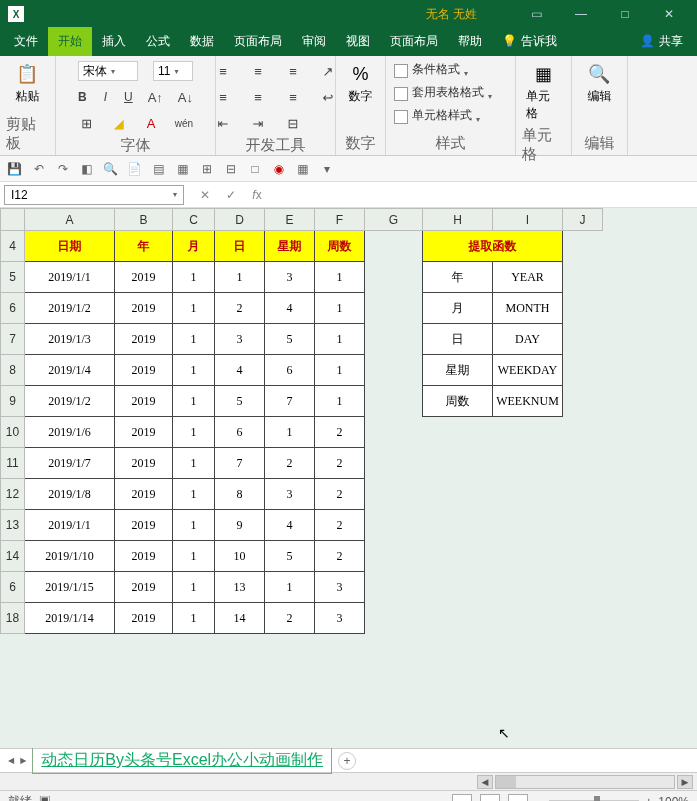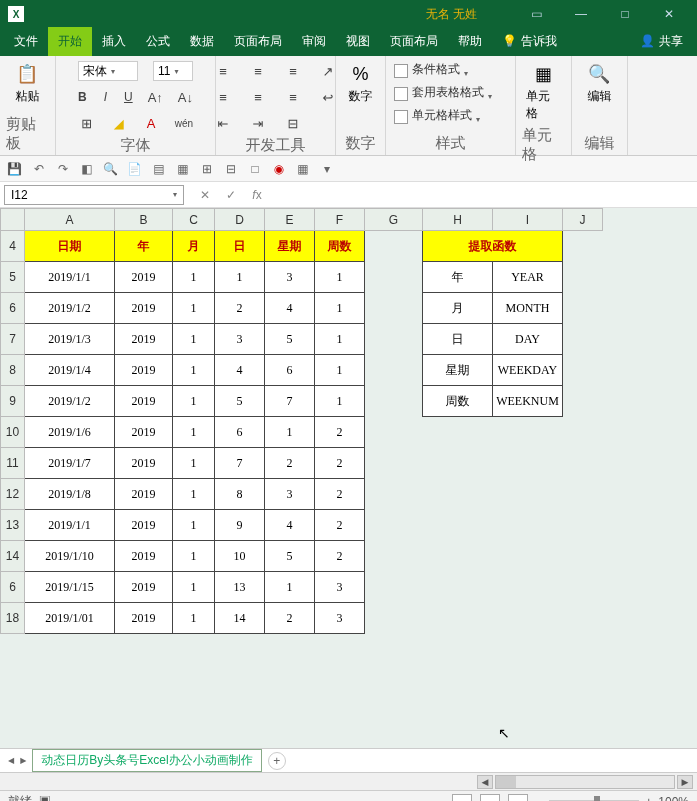--- a/index.html
+++ b/index.html
@@ -33,21 +33,21 @@
 .sheet-wrap{position:relative;height:540px;overflow:hidden;background:#e8f0ec}
 .grid{border-collapse:collapse;table-layout:fixed}
 .colhdr td{background:#e8efe9;border:1px solid #bbb;text-align:center;height:22px;color:#333}
 .rowhdr{background:#e8efe9;border:1px solid #bbb;text-align:center;width:24px;color:#333}
 .cell{border:1px solid #444;background:#fff;text-align:center;height:31px;font-family:SimSun,serif}
 .hdrcell{background:#ffff00;font-weight:bold;color:#b00;text-align:center;border:1px solid #444;height:31px}
 .empty{border:0;background:#e8f0ec}
 .corner{background:#e8efe9;border:1px solid #bbb;width:24px;height:22px}
 .cursor{position:absolute;left:498px;top:517px;font-size:14px;color:#000;pointer-events:none}
 .sheettabs{height:24px;background:#fff;border-top:1px solid #ccc;display:flex;align-items:center;padding:0 8px;gap:6px}
-.sheettab{border:1px solid #8a8;padding:2px 8px;color:#1a6;font-size:12px}
+.sheettab{border:1px solid #8a8;padding:2px 8px;color:#1a6;text-decoration:underline;font-size:16px}
 .addsheet{width:18px;height:18px;border:1px solid #ccc;border-radius:50%;display:flex;align-items:center;justify-content:center;color:#666}
 .statusbar{height:22px;background:#f3f3f3;border-top:1px solid #ccc;display:flex;align-items:center;justify-content:space-between;padding:0 8px;font-size:11px;color:#555}
 .statusbar .rightsb{display:flex;align-items:center;gap:8px}
 .viewbtn{width:20px;height:16px;border:1px solid #aaa;background:#fff}
 .zoom{display:flex;align-items:center;gap:6px}
 .slider{width:90px;height:4px;background:#ccc;position:relative}
 .slider .thumb{position:absolute;left:45px;top:-4px;width:6px;height:12px;background:#888}
 .hscroll{height:18px;background:#f0f0f0;border-top:1px solid #ccc;display:flex;align-items:center;justify-content:flex-end;padding:0 4px;gap:2px}
 .sbtn{width:16px;height:14px;background:#ddd;border:1px solid #bbb;display:flex;align-items:center;justify-content:center;font-size:9px;color:#555}
 .strack{flex:0 0 180px;height:14px;background:#e8e8e8;border:1px solid #bbb;position:relative}
@@ -412,21 +412,21 @@
           <td class="cell">13</td>
           <td class="cell">1</td>
           <td class="cell">3</td>
           <td class="empty"></td>
           <td class="empty"></td>
           <td class="empty"></td>
           <td class="empty"></td>
         </tr>
         <tr>
           <td class="rowhdr">18</td>
-          <td class="cell">2019/1/01</td>
+          <td class="cell">2019/1/14</td>
           <td class="cell">2019</td>
           <td class="cell">1</td>
           <td class="cell">14</td>
           <td class="cell">2</td>
           <td class="cell">3</td>
           <td class="empty"></td>
           <td class="empty"></td>
           <td class="empty"></td>
           <td class="empty"></td>
         </tr>

